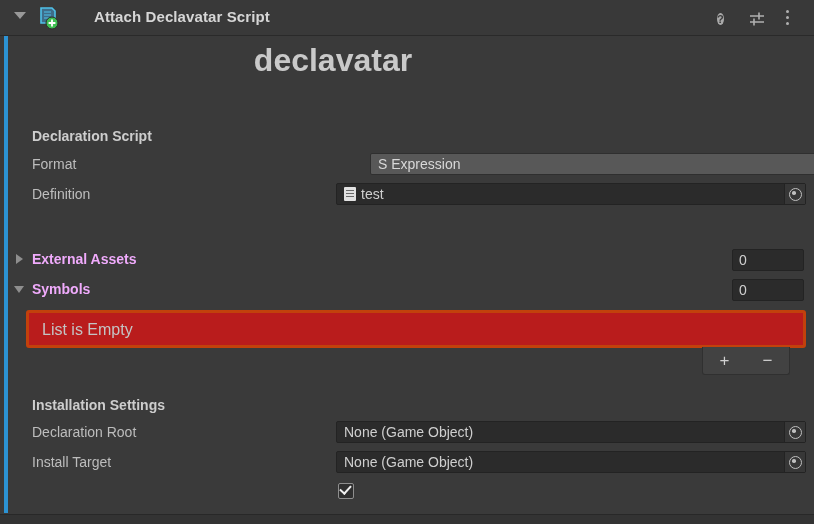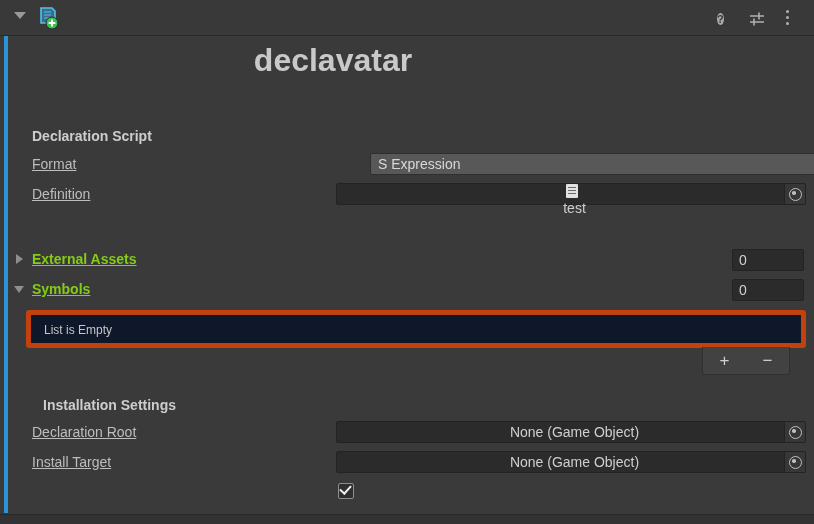--- a/index.html
+++ b/index.html
@@ -122,25 +122,24 @@
   .section-head {
     position: absolute;
     font-size: 14px;
     font-weight: bold;
     color: #cdcdcd;
   }
   .row-label {
     position: absolute;
     font-size: 14px;
     color: #bdbdbd;
-    text-decoration: underline;
   }
   .row-label.bold {
     font-weight: bold;
-    color: #84cc16;
+    color: #f0abfc;
   }
 
   .foldout-arrow-closed {
     position: absolute;
     width: 0; height: 0;
     border-top: 5px solid transparent;
     border-bottom: 5px solid transparent;
     border-left: 7px solid #8e8e8e;
   }
   .foldout-arrow-open {
@@ -180,21 +179,20 @@
     border: 1px solid #232323;
     border-radius: 2px;
     box-sizing: border-box;
     height: 22px;
     font-size: 14px;
     color: #cfcfcf;
     line-height: 20px;
     padding-left: 7px;
     display: flex;
     align-items: center;
-    flex-direction: column;
   }
   .objfield .picker {
     position: absolute;
     right: 0; top: 0;
     width: 20px; height: 20px;
     background: #373737;
     border-left: 1px solid #232323;
     display: flex;
     align-items: center;
     justify-content: center;
@@ -239,25 +237,25 @@
     width: 72px;
     height: 22px;
     font-size: 14px;
     color: #d0d0d0;
     line-height: 20px;
     padding-left: 6px;
   }
 
   .listbox {
     position: absolute;
-    background: #0f172a;
-    border: 5px solid #c2410c;
+    background: #b91c1c;
+    border: 3px solid #c2410c;
     border-radius: 3px;
     box-sizing: border-box;
-    font-size: 12px;
+    font-size: 16px;
     color: #c4c4c4;
     padding: 8px 0 0 13px;
   }
   .list-footer {
     position: absolute;
     background: #424242;
     border: 1px solid #303030;
     border-top: none;
     border-radius: 0 0 3px 3px;
     box-sizing: border-box;
@@ -306,20 +304,21 @@
   <div class="header">
     <div class="hdr-foldout"></div>
 
     <svg class="hdr-script-icon" viewBox="0 0 24 24">
       <path d="M5 2 H16 L19 5 V17 H5 Z" fill="#3e6d8a" stroke="#4fc1e9" stroke-width="1.6"></path>
       <path d="M8 6 H15 M8 9 H15 M8 12 H13" stroke="#4fc1e9" stroke-width="1.2"></path>
       <circle cx="16" cy="17" r="6" fill="#3fbf52" stroke="#2b2b2b" stroke-width="1"></circle>
       <path d="M16 13.6 V20.4 M12.6 17 H19.4" stroke="#ffffff" stroke-width="1.8"></path>
     </svg>
 
+    <div class="hdr-title">Attach Declavatar Script</div>
 
     <div class="hdr-icons">
       <span class="icon-btn">
         <span class="help-icon">?</span>
       </span>
       <span class="icon-btn">
         <svg width="20" height="20" viewBox="0 0 20 20">
           <path d="M3 7 H17 M3 13 H17" stroke="#b0b0b0" stroke-width="1.6"></path>
           <path d="M12 3.5 V10.5 M7 9.5 V16.5" stroke="#b0b0b0" stroke-width="1.6"></path>
         </svg>
@@ -361,21 +360,21 @@
   <div class="numfield" style="left:732px; top:279px;">0</div>
 
   <div class="listbox" style="left:26px; top:310px; width:780px; height:38px;">
     <span>List is Empty</span>
   </div>
   <div class="list-footer" style="left:702px; top:347px; width:88px; height:28px;">
     <span>+</span>
     <span>−</span>
   </div>
 
-  <div class="section-head" style="left:32px; top:397px;margin-left:11px;">Installation Settings</div>
+  <div class="section-head" style="left:32px; top:397px;">Installation Settings</div>
 
   <div class="row-label" style="left:32px; top:424px;text-align:right;">Declaration Root</div>
   <div class="objfield" style="left:336px; top:421px; width:470px;">
     <span>None (Game Object)</span>
     <span class="picker">
       <span class="picker-dot"></span>
     </span>
   </div>
 
   <div class="row-label" style="left:32px; top:454px;">Install Target</div>

